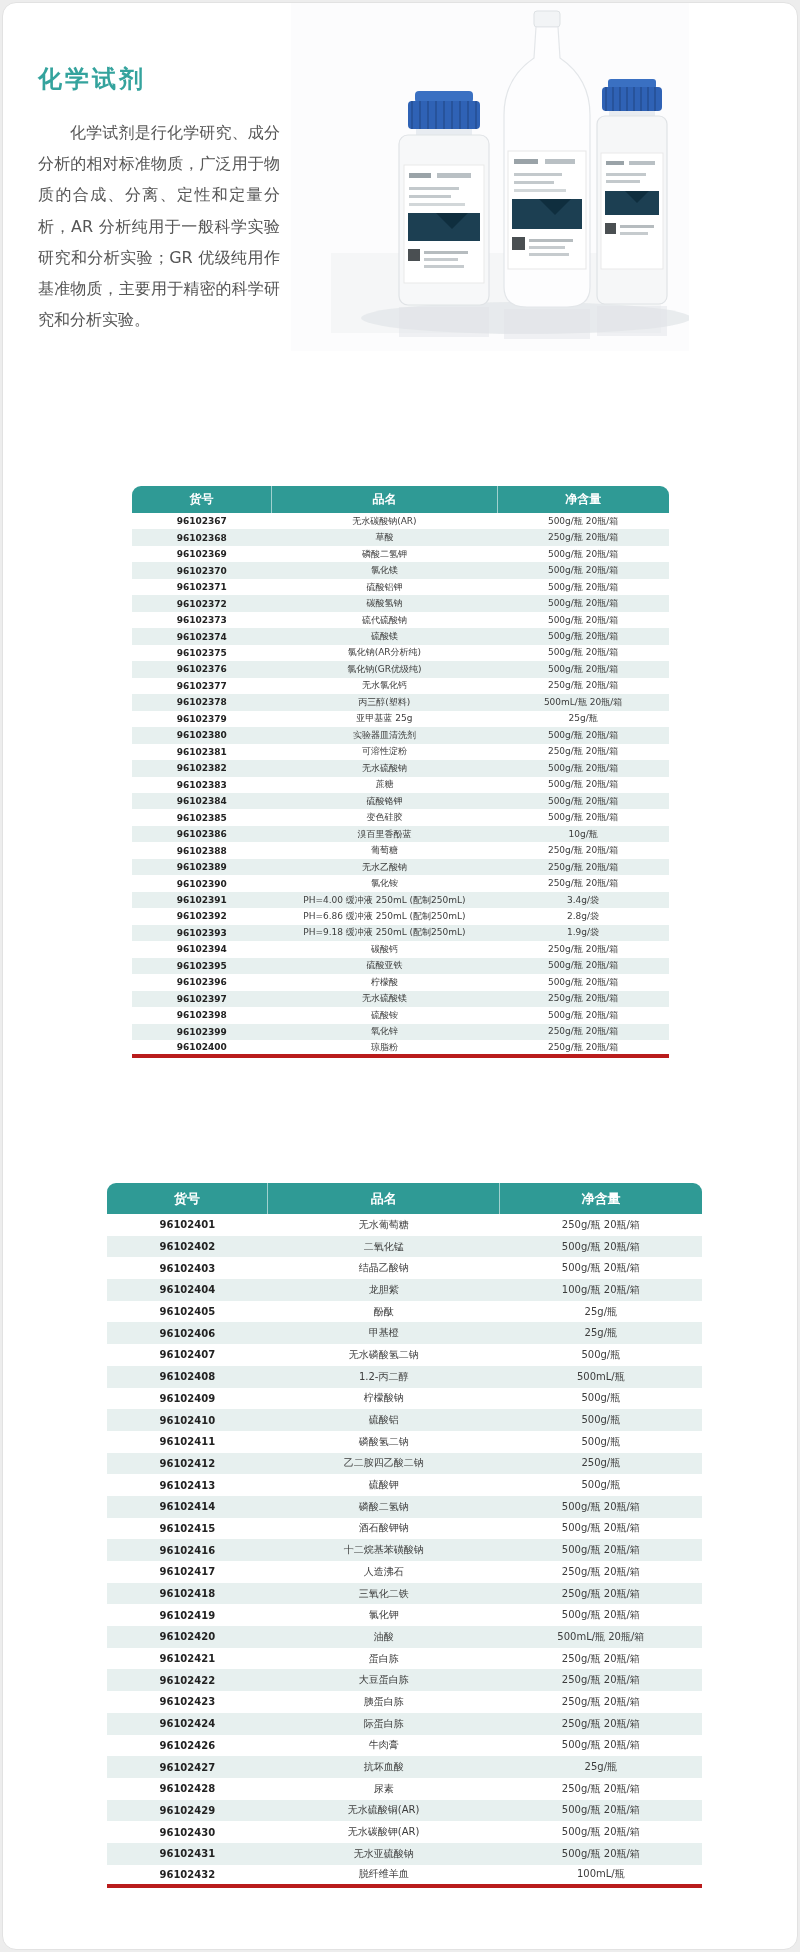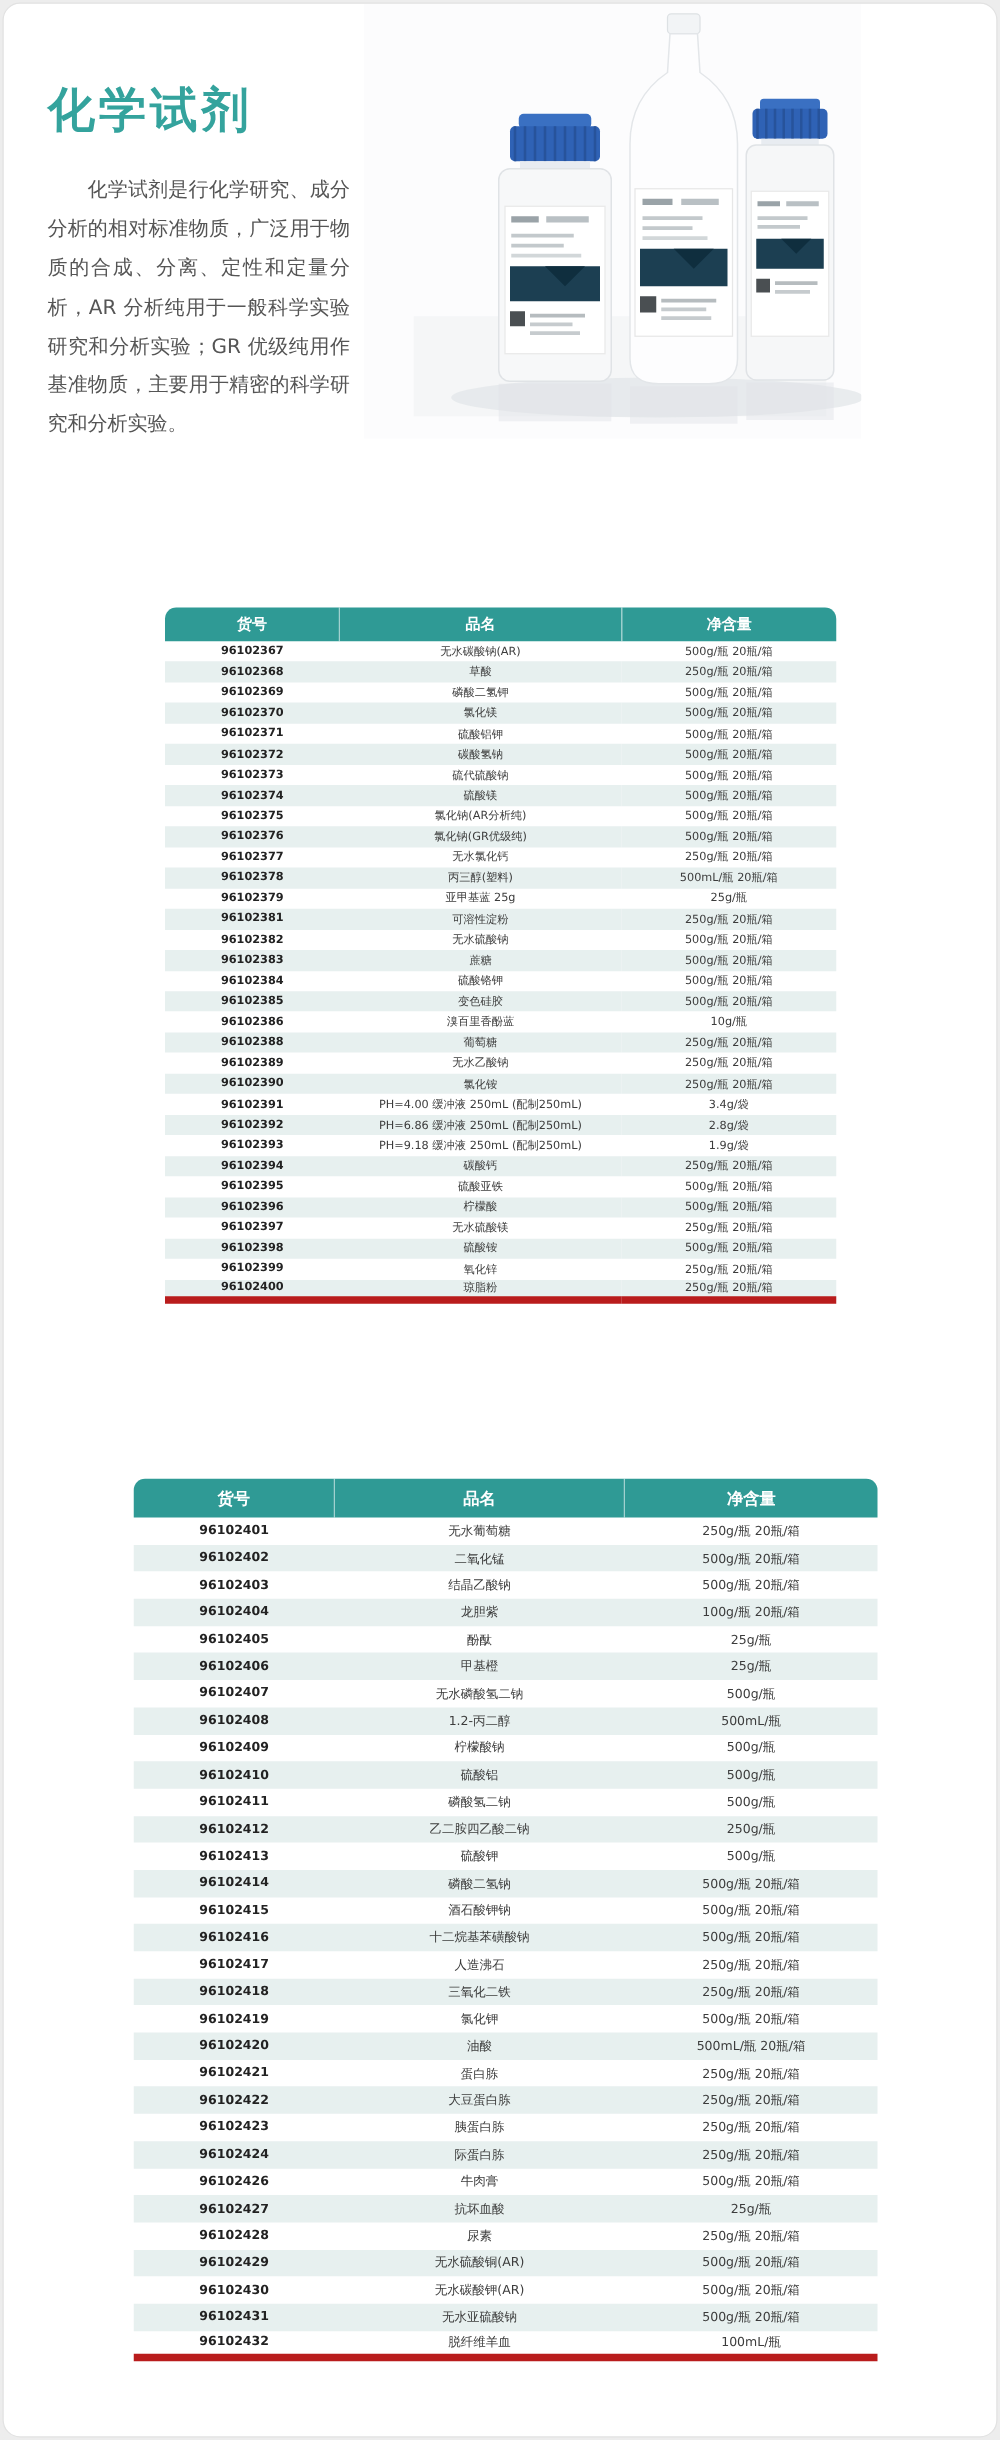--- a/index.html
+++ b/index.html
@@ -6,41 +6,41 @@
   html,body { background:#ededed; }
   body { font-family:"DejaVu Sans","Liberation Sans",sans-serif; }
   .page {
     position:relative; width:796px; height:1948px; margin:2px auto;
     background:#ffffff; border:1px solid #e2e2e2; border-radius:14px; overflow:hidden;
   }
 
   
   .hero-text { position:absolute; left:35px; top:60px; width:242px; }
   .hero-title {
-    color:var(--accent,#34a39d); font-size:38px; font-weight:bold; letter-spacing:3px;
+    color:var(--accent,#34a39d); font-size:24px; font-weight:bold; letter-spacing:3px;
   }
   .hero-desc {
     margin-top:22px; font-size:16px; line-height:1.95; color:#555;
     text-indent:2em; text-align:justify;
   }
   .hero-photo { position:absolute; left:288px; top:0; width:398px; height:348px; }
   .hero-photo svg { width:100%; height:100%; display:block; }
 
   
   .tbl { position:absolute; border-collapse:collapse; table-layout:fixed; }
   .tbl th {
     background:var(--header-bg,#2f9a95); color:#ffffff; font-weight:bold; text-align:center;
     vertical-align:middle;
   }
   .tbl th + th { border-left:1px solid rgba(255,255,255,.55); }
   .tbl th:first-child { border-top-left-radius:9px; }
   .tbl th:last-child  { border-top-right-radius:9px; }
   .tbl td { text-align:center; vertical-align:middle; color:#3c3c3c; }
   .tbl tbody tr:nth-child(even) { background:var(--stripe,#e7f0ef); }
-  .tbl tbody { border-bottom:6px solid #b91c1c; }
+  .tbl tbody { border-bottom:4px solid #b91c1c; }
   .tbl td:first-child { font-weight:bold; color:#222; }
 
   .tbl1 { left:129px; top:483px; width:537px; }
   .tbl1 th { height:27px; font-size:12px; }
   .tbl1 td { height:16.47px; font-size:9px; }
   .tbl1 col.c1 { width:26%; } .tbl1 col.c2 { width:42%; } .tbl1 col.c3 { width:32%; }
 
   .tbl2 { left:104px; top:1180px; width:595px; }
   .tbl2 th { height:31px; font-size:13px; }
   .tbl2 td { height:21.7px; font-size:10px; }
@@ -196,20 +196,25 @@
           <td>96102378</td>
           <td>丙三醇(塑料)</td>
           <td>500mL/瓶  20瓶/箱</td>
         </tr>
         <tr>
           <td>96102379</td>
           <td>亚甲基蓝 25g</td>
           <td>25g/瓶</td>
         </tr>
         <tr>
+          <td>96102380</td>
+          <td>实验器皿清洗剂</td>
+          <td>500g/瓶  20瓶/箱</td>
+        </tr>
+        <tr>
           <td>96102381</td>
           <td>可溶性淀粉</td>
           <td>250g/瓶  20瓶/箱</td>
         </tr>
         <tr>
           <td>96102382</td>
           <td>无水硫酸钠</td>
           <td>500g/瓶  20瓶/箱</td>
         </tr>
         <tr>

